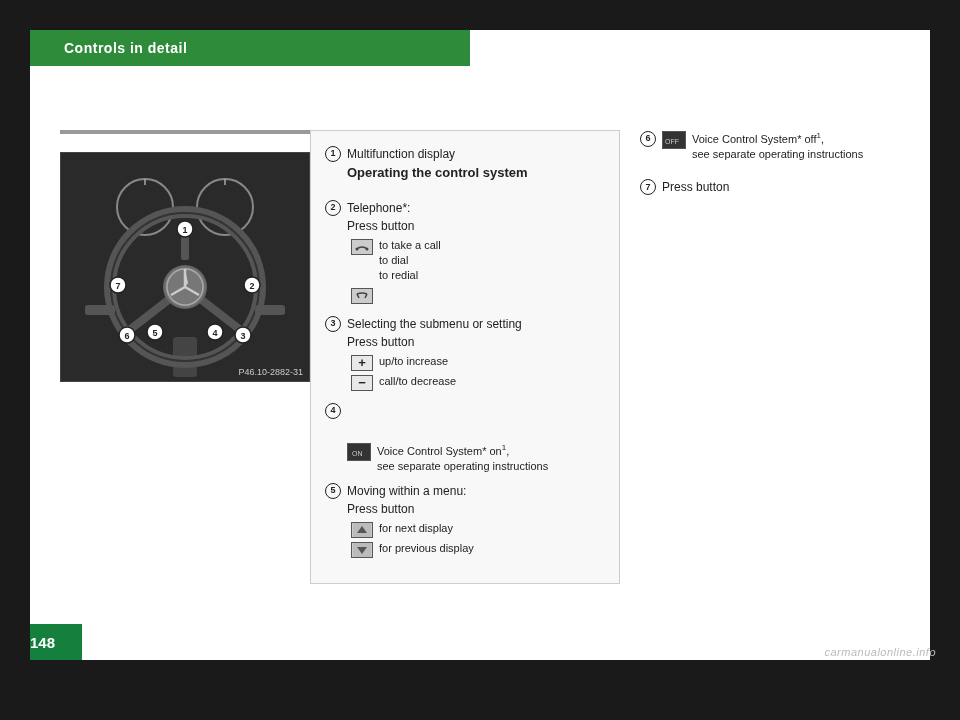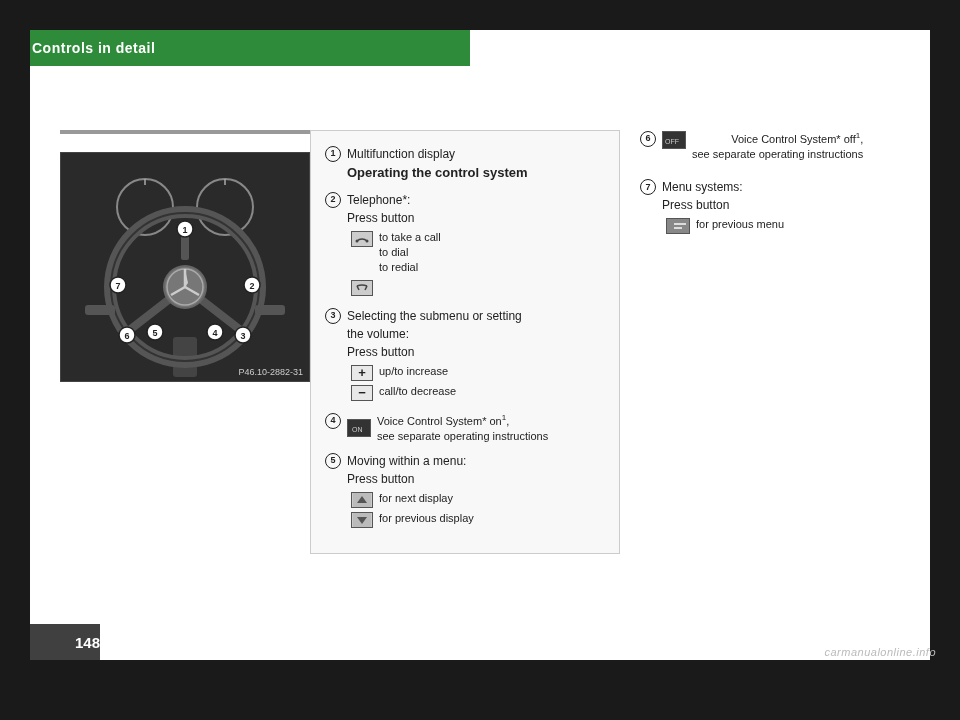--- a/index.html
+++ b/index.html
@@ -23,40 +23,40 @@
 
     .header-bar {
       position: absolute;
       top: 30px;
       left: 30px;
       width: 440px;
       height: 36px;
       background: #2e8b3a;
       display: flex;
       align-items: center;
-      padding-left: 2px;
+      padding-left: 34px;
     }
 
     .header-title {
       color: #fff;
       font-size: 14px;
       font-weight: bold;
       letter-spacing: 0.5px;
     }
 
     .page-number-box {
       position: absolute;
       bottom: 60px;
       left: 30px;
-      width: 70px;
+      width: 52px;
       height: 36px;
-      background: #404040;
+      background: #15803d;
       display: flex;
       align-items: center;
-      justify-content: flex-end;
+      justify-content: flex-start;
     }
 
     .page-number {
       color: #fff;
       font-size: 15px;
       font-weight: bold;
     }
 
     
     .image-area {
@@ -135,21 +135,21 @@
       margin-top: 1px;
     }
 
     .item-content {
       flex: 1;
     }
 
     .item-title {
       font-size: 13px;
       font-weight: bold;
-      margin-bottom: 0;
+      margin-bottom: 8px;
     }
 
     .sub-item {
       display: flex;
       align-items: flex-start;
       margin: 3px 0 3px 4px;
     }
 
     .btn-icon {
       width: 22px;
@@ -355,37 +355,36 @@
             </svg>
         </div>
       </div>
     </div>
   </div>
 
   <div class="item-row">
     <div class="circle-num">3</div>
     <div class="item-content">
       <div>Selecting the submenu or setting</div>
-      <div>the volume:</div>
       <div>Press button</div>
       <div class="sub-item">
         <div class="btn-icon plus-btn" style="font-size:13px;color:#222;">+</div>
         <div class="sub-text">up/to increase</div>
       </div>
       <div class="sub-item">
         <div class="btn-icon minus-btn" style="font-size:13px;font-weight:bold;color:#222;">−</div>
         <div class="sub-text">call/to decrease</div>
       </div>
     </div>
   </div>
 
   <div class="item-row">
     <div class="circle-num">4</div>
     <div class="item-content">
-      <div style="display:flex;align-items:center;">
+      <div style="display:flex;align-items:flex-start;margin-top:40px;">
         <div class="btn-icon voice-on" style="margin-right:6px;width:24px;height:18px;background:#333;border:1px solid #555;">
           <svg width="20" height="14" viewBox="0 0 20 14">
               <rect width="20" height="14" fill="#333"></rect>
               <text x="3" y="11" font-size="7" fill="#ccc">ON</text>
             </svg>
         </div>
         <div class="sub-text">
           Voice Control System* on<span class="superscript">1</span>,<br>see separate operating instructions
         </div>
       </div>
@@ -418,49 +417,38 @@
     </div>
   </div>
 
 </div>
 
 <div class="right-panel">
 
   <div class="right-item">
     <div class="circle-num">6</div>
     <div class="right-content">
-      <div style="display:flex;align-items:flex-start;text-align:right;">
+      <div style="display:flex;align-items:flex-start;">
         <div class="btn-icon voice-off" style="margin-right:6px;width:24px;height:18px;background:#333;border:1px solid #555;">
           <svg width="20" height="14" viewBox="0 0 20 14">
               <rect width="20" height="14" fill="#333"></rect>
               <text x="1" y="11" font-size="7" fill="#ccc">OFF</text>
             </svg>
         </div>
         <div class="sub-text">
           Voice Control System* off<span class="superscript">1</span>,<br>see separate operating instructions
         </div>
       </div>
     </div>
   </div>
 
   <div class="right-item">
     <div class="circle-num">7</div>
     <div class="right-content">
-      <div>Menu systems:</div>
       <div>Press button</div>
-      <div class="sub-item">
-        <div class="btn-icon menu-prev" style="background:#888;width:24px;">
-          <svg width="20" height="14" viewBox="0 0 20 14">
-              <rect width="20" height="14" fill="#888" rx="1"></rect>
-              <rect x="6" y="4" width="12" height="2" fill="#ddd"></rect>
-              <rect x="6" y="8" width="8" height="2" fill="#ddd"></rect>
-            </svg>
-        </div>
-        <div class="sub-text">for previous menu</div>
-      </div>
     </div>
   </div>
 
 </div>
 
 <div class="page-number-box">
   <span class="page-number">148</span>
 </div>
 
 <div class="watermark">carmanualonline.info</div>

